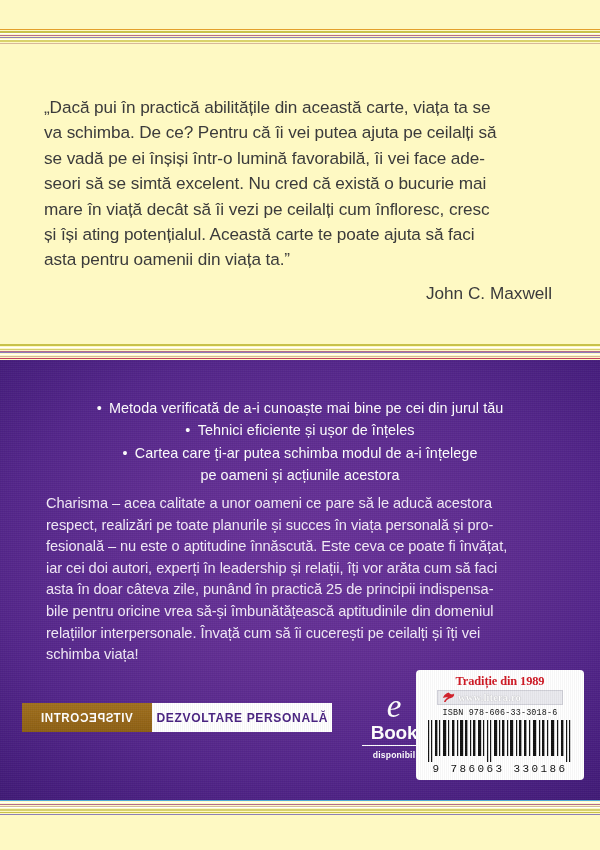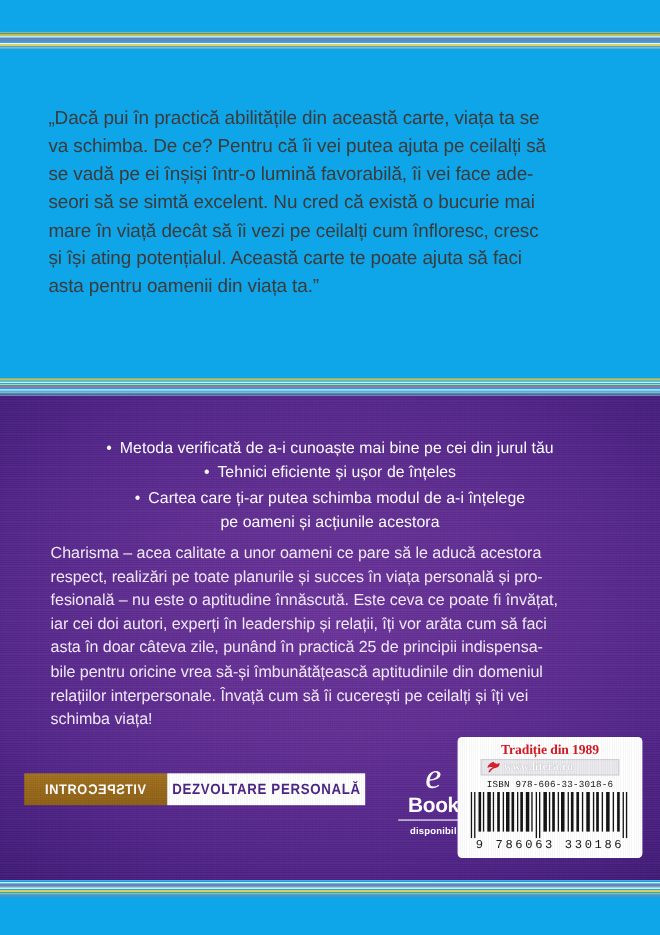--- a/index.html
+++ b/index.html
@@ -12,21 +12,21 @@
     height: 850px;
     overflow: hidden;
     font-family: "Liberation Sans", sans-serif;
     -webkit-font-smoothing: antialiased;
   }
 
   .cover {
     position: relative;
     width: 600px;
     height: 850px;
-    background: #0ea5e9;
+    background: #fef9c3;
     overflow: hidden;
   }
 
   
   .stripes {
     position: absolute;
     left: 0;
     width: 600px;
     height: 15px;
     display: flex;
@@ -288,20 +288,21 @@
   </div>
 
   <div class="quote-panel">
     <p class="quote-text">„Dacă pui în practică abilitățile din această carte, viața ta se
 va schimba. De ce? Pentru că îi vei putea ajuta pe ceilalți să
 se vadă pe ei înșiși într-o lumină favorabilă, îi vei face ade-
 seori să se simtă excelent. Nu cred că există o bucurie mai
 mare în viață decât să îi vezi pe ceilalți cum înfloresc, cresc
 și își ating potențialul. Această carte te poate ajuta să faci
 asta pentru oamenii din viața ta.”</p>
+    <div class="quote-author">John C. Maxwell</div>
   </div>
 
   <div class="stripes mid">
     <div class="stripe s-h2" style="background:#c8c24a"></div>
     <div class="stripe s-h1" style="background:#ffffff"></div>
     <div class="stripe s-h1" style="background:#d6cf6e"></div>
     <div class="stripe s-h1" style="background:#b56d8c"></div>
     <div class="stripe s-h1" style="background:#8c80b6"></div>
     <div class="stripe s-h1" style="background:#ffffff"></div>
     <div class="stripe s-h1" style="background:#d2b89d"></div>

